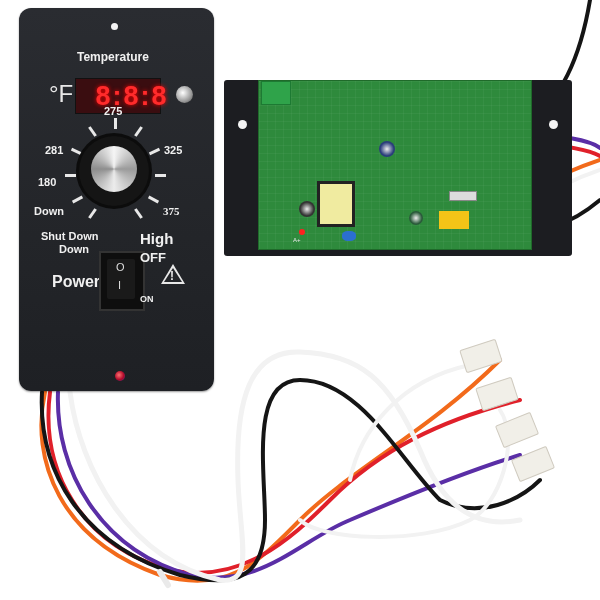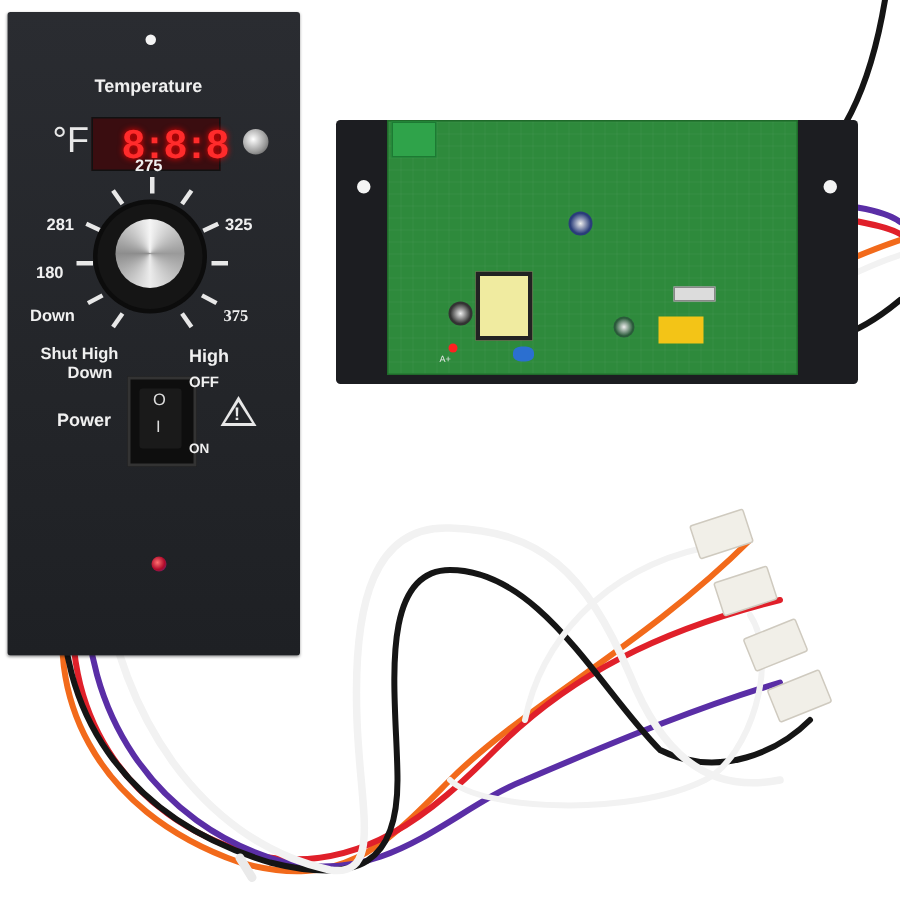--- a/index.html
+++ b/index.html
@@ -1,17 +1,17 @@
 <!DOCTYPE html>
 <html><head>
 <meta charset="utf-8">
 <style>
   html,body{margin:0;padding:0;background:#ffffff;}
   body{width:600px;height:600px;position:relative;overflow:hidden;font-family:"Liberation Sans",sans-serif;}
-  .panel{position:absolute;left:5px;top:8px;width:195px;height:429px;background:linear-gradient(180deg,#2a2c31 0%,#232529 60%,#1e2024 100%);border-radius:2px;box-shadow:0 1px 2px rgba(0,0,0,.4);}
+  .panel{position:absolute;left:19px;top:8px;width:195px;height:383px;background:linear-gradient(180deg,#2a2c31 0%,#232529 60%,#1e2024 100%);border-radius:12px;box-shadow:0 1px 2px rgba(0,0,0,.4);}
   .hole{position:absolute;width:9px;height:9px;border-radius:50%;background:#f4f4f4;}
   .lbl{position:absolute;color:#f0f0f0;font-weight:bold;font-size:11px;white-space:nowrap;}
   .display{position:absolute;left:56px;top:70px;width:84px;height:34px;background:#3a0d10;border:1px solid #111;display:flex;align-items:center;justify-content:center;}
   .digits{color:#ff2b2b;font-family:Liberation Sans, sans-serif;font-size:27px;font-weight:bold;letter-spacing:2px;text-shadow:0 0 4px #ff0000;margin-left:28px;}
   .degF{position:absolute;left:30px;top:72px;color:#e8e8e8;font-size:24px;}
   .probe{position:absolute;left:157px;top:78px;width:17px;height:17px;border-radius:50%;background:radial-gradient(circle at 40% 40%,#fff,#999 60%,#444);}
   .knob{position:absolute;left:60px;top:128px;width:70px;height:70px;border-radius:50%;background:#151515;box-shadow:0 0 0 3px #0c0c0c;}
   .knob-cap{position:absolute;left:12px;top:10px;width:46px;height:46px;border-radius:50%;background:conic-gradient(#f5f5f5,#9a9a9a,#ececec,#8d8d8d,#f5f5f5);}
   .tick{position:absolute;width:3px;height:11px;background:#e8e8e8;transform-origin:center;}
   .switch{position:absolute;left:80px;top:243px;width:42px;height:56px;background:#0e0e0e;border:2px solid #333;}
@@ -97,29 +97,29 @@
   <div class="knob">
     <div class="knob-cap"></div>
   </div>
 
   <div class="lbl" style="left:85px;top:97px;">275</div>
   <div class="lbl" style="left:26px;top:136px;">281</div>
   <div class="lbl" style="left:145px;top:136px;">325</div>
   <div class="lbl" style="left:19px;top:168px;">180</div>
   <div class="lbl" style="left:15px;top:197px;">Down</div>
   <div class="lbl" style="left:144px;top:197px;font-family:Liberation Serif, serif;">375</div>
-  <div class="lbl" style="left:22px;top:222px;">Shut High</div>
+  <div class="lbl" style="left:22px;top:222px;">Shut Down</div>
   <div class="lbl" style="left:40px;top:235px;">Down</div>
-  <div class="lbl" style="left:121px;top:222px;font-size:12px;">High</div>
+  <div class="lbl" style="left:121px;top:222px;font-size:15px;">High</div>
 
-  <div class="lbl" style="left:33px;top:265px;font-size:12px;">Power</div>
+  <div class="lbl" style="left:33px;top:265px;font-size:16px;">Power</div>
   <div class="switch">
     <div class="rocker">
       <span style="position:absolute;left:9px;top:2px;color:#ddd;font-size:11px;">O</span>
       <span style="position:absolute;left:11px;top:20px;color:#ddd;font-size:11px;">I</span>
     </div>
   </div>
-  <div class="lbl" style="left:121px;top:242px;font-size:10px;">OFF</div>
+  <div class="lbl" style="left:121px;top:242px;font-size:13px;">OFF</div>
   <div class="lbl" style="left:121px;top:286px;font-size:9px;">ON</div>
   <div class="warn"></div>
   <div class="warn-mark">!</div>
   <div class="led"></div>
 </div>
 
 </body></html>

